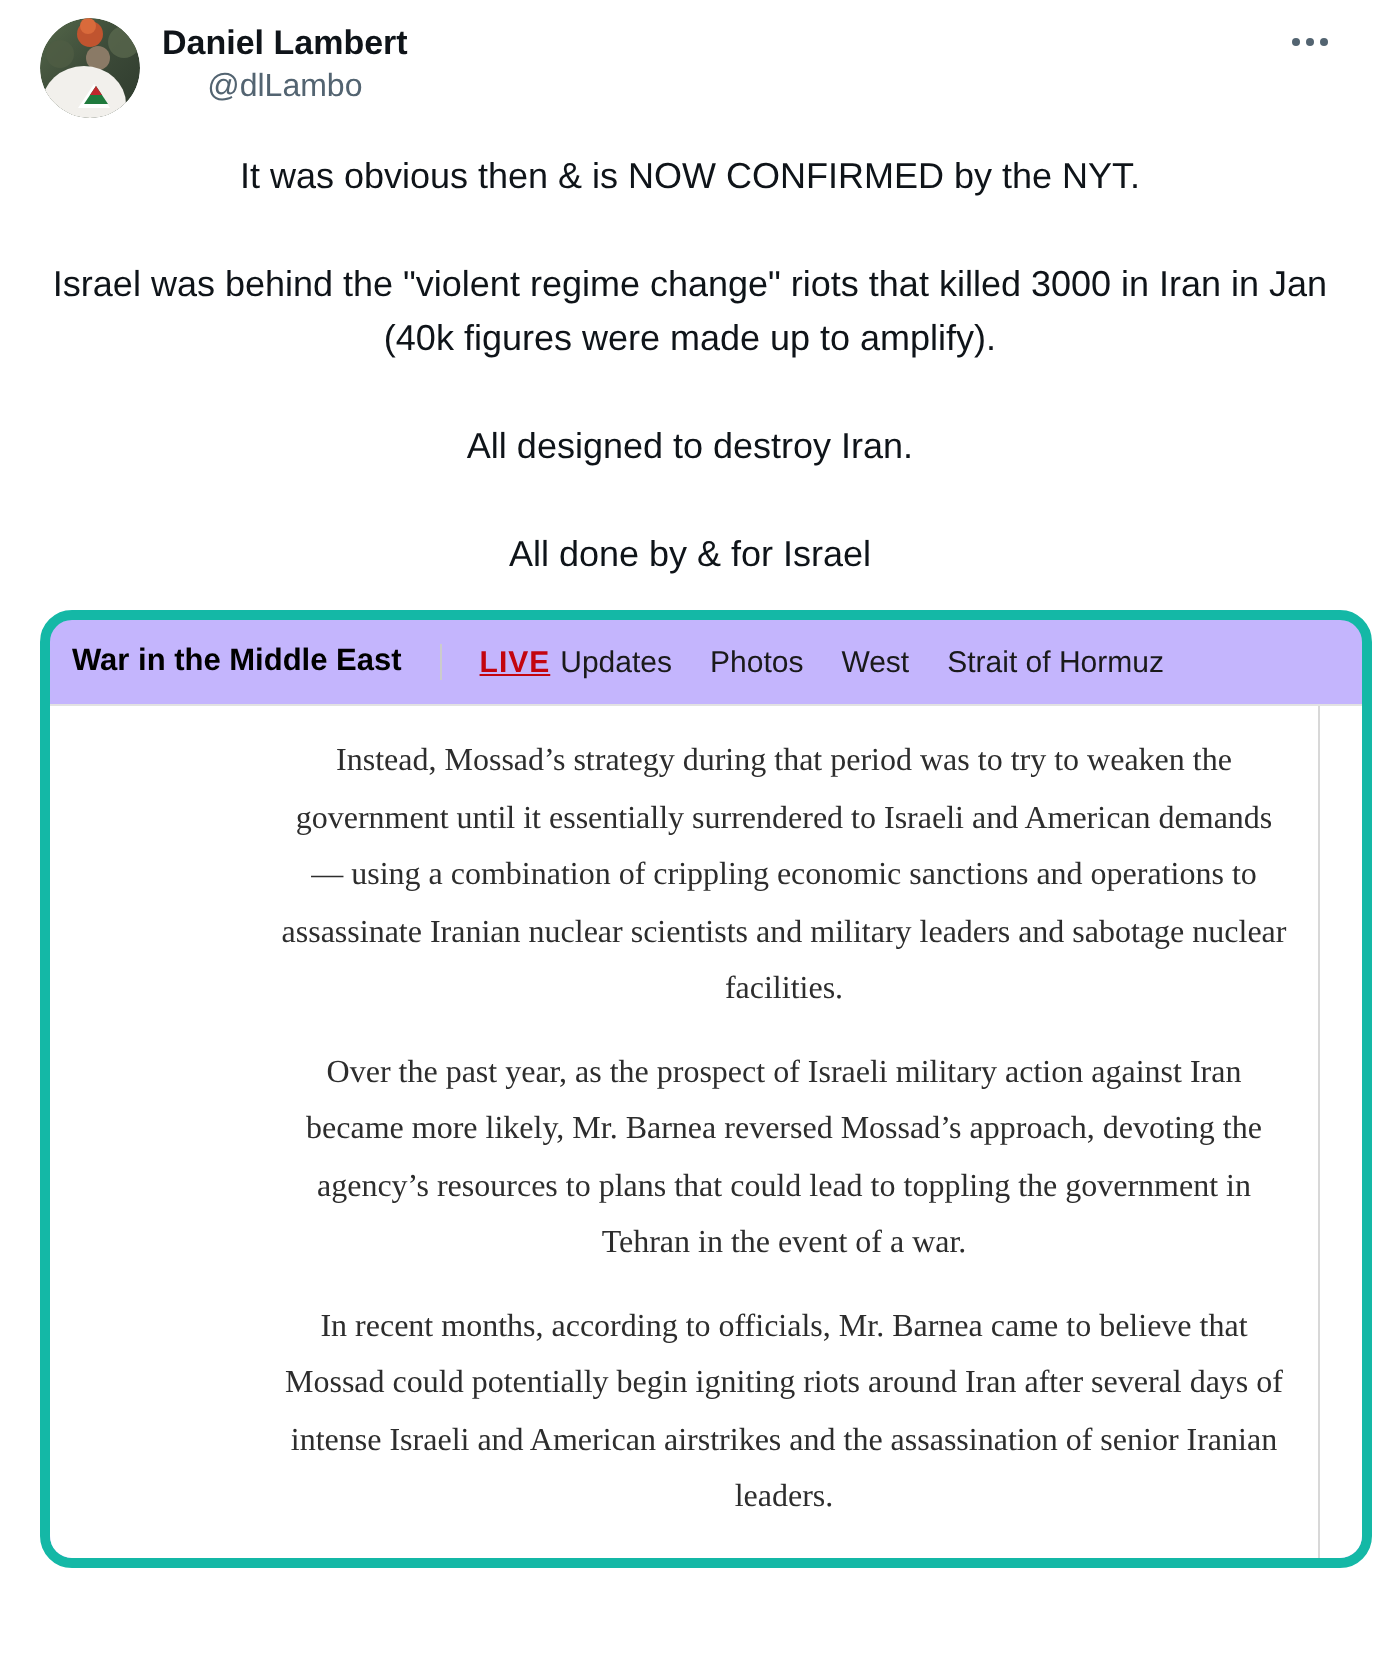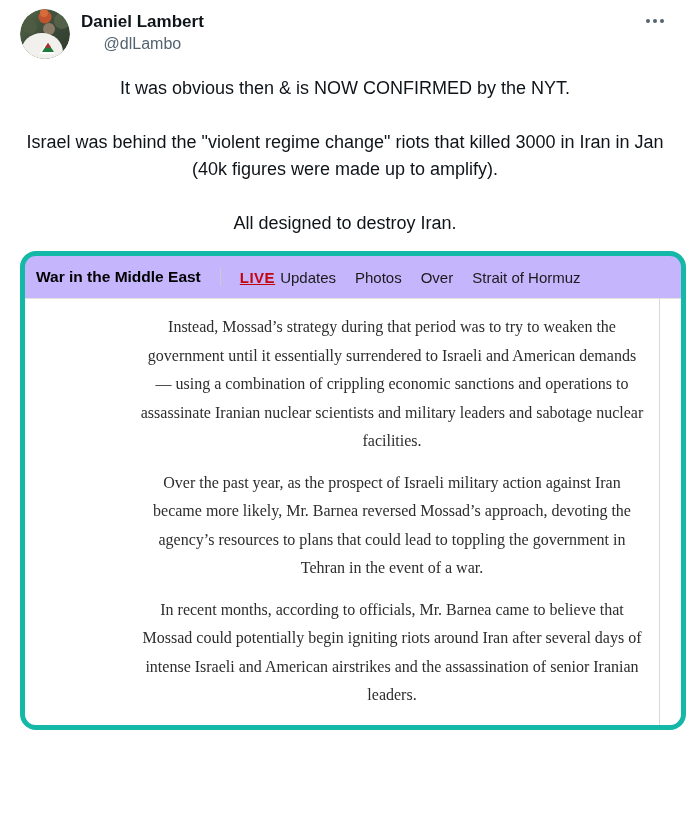--- a/index.html
+++ b/index.html
@@ -93,29 +93,30 @@
       <span class="dot"></span>
       <span class="dot"></span>
       <span class="dot"></span>
     </div>
   </div>
 
   <div class="body-text pad">
     <p>It was obvious then &amp; is NOW CONFIRMED by the NYT.</p>
     <p>Israel was behind the "violent regime change" riots that killed 3000 in Iran in Jan (40k figures were made up to amplify).</p>
     <p>All designed to destroy Iran.</p>
+    <p>All done by &amp; for Israel</p>
   </div>
 
   <div class="card">
     <div class="card-nav">
       <span class="nav-title nav-item">War in the Middle East</span>
       <span class="nav-divider"></span>
       <span class="nav-item"><span class="live-badge" style="color:#c3050f;text-decoration:underline;">LIVE</span><span>Updates</span></span>
       <span class="nav-item">Photos</span>
-      <span class="nav-item">Over</span>
+      <span class="nav-item">West</span>
       <span class="nav-item">Strait of Hormuz</span>
 
     </div>
     <div class="card-article">
       <div class="article-edge-line"></div>
       <p>Instead, Mossad’s strategy during that period was to try to weaken the government until it essentially surrendered to Israeli and American demands — using a combination of crippling economic sanctions and operations to assassinate Iranian nuclear scientists and military leaders and sabotage nuclear facilities.</p>
       <p>Over the past year, as the prospect of Israeli military action against Iran became more likely, Mr. Barnea reversed Mossad’s approach, devoting the agency’s resources to plans that could lead to toppling the government in Tehran in the event of a war.</p>
       <p>In recent months, according to officials, Mr. Barnea came to believe that Mossad could potentially begin igniting riots around Iran after several days of intense Israeli and American airstrikes and the assassination of senior Iranian leaders.</p>
     </div>
   </div>

